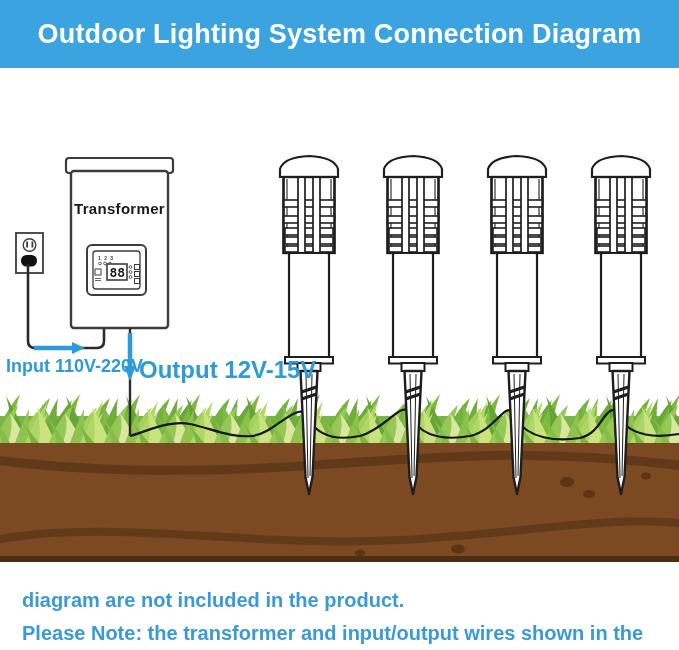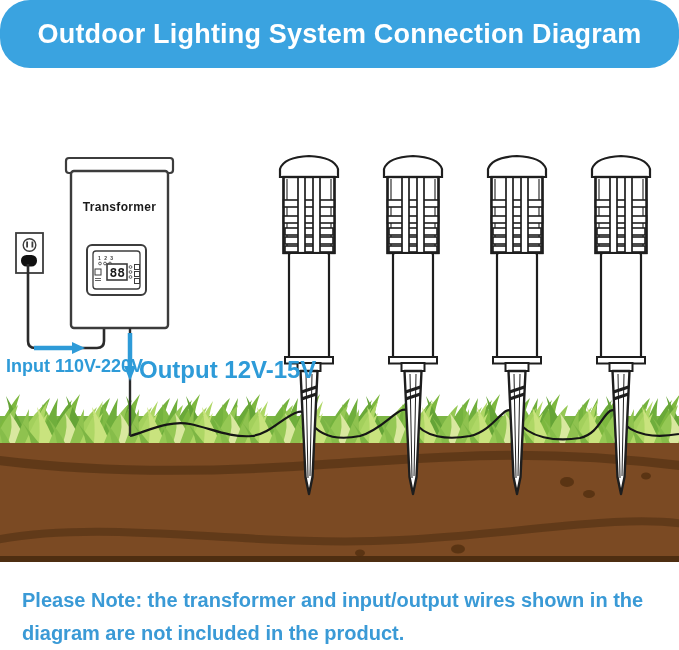--- a/index.html
+++ b/index.html
@@ -2,31 +2,31 @@
 <html><head>
 <meta charset="utf-8">
 <style>
   html,body{margin:0;padding:0;}
   body{
     width:679px;height:650px;position:relative;background:#ffffff;
     font-family:"Liberation Sans", sans-serif;overflow:hidden;
   }
   .header{
     position:absolute;left:0;top:0;width:679px;height:68px;
-    background:#3aa3e0;display:flex;align-items:center;justify-content:center;border-radius:30px;
+    background:#3aa3e0;display:flex;align-items:center;justify-content:center;
   }
   .header h1{
     margin:0;color:#ffffff;font-size:27px;font-weight:bold;letter-spacing:0.2px;
     font-family:"Liberation Sans", sans-serif;
   }
   .diagram-svg{position:absolute;left:0;top:0;width:679px;height:650px;}
   .overlay-label{position:absolute;font-weight:bold;white-space:nowrap;}
   .transformer-label{
     left:71px;top:200px;width:97px;text-align:center;
-    font-size:12px;color:#1a1a1a;letter-spacing:0.3px;
+    font-size:15px;color:#1a1a1a;letter-spacing:0.3px;
   }
   .input-label{left:6px;top:356px;font-size:18px;color:#2e9bd8;}
   .output-label{left:139px;top:356px;font-size:24px;color:#2e9bd8;}
   .note{
     position:absolute;left:22px;top:584px;width:640px;
     font-size:20px;font-weight:bold;color:#3a9ad6;line-height:33px;
   }
 </style>
 </head>
 <body>
@@ -188,15 +188,15 @@
   <use href="#lamp" transform="translate(413,0)"></use>
   <use href="#lamp" transform="translate(517,0)"></use>
   <use href="#lamp" transform="translate(621,0)"></use>
 </svg>
 
 <div class="overlay-label transformer-label">Transformer</div>
 <div class="overlay-label input-label">Input 110V-220V</div>
 <div class="overlay-label output-label">Output 12V-15V</div>
 
 <div class="note">
+  <div>diagram are not included in the product.</div>
   <div>Please Note: the transformer and input/output wires shown in the</div>
-  <div>diagram are not included in the product.</div>
 </div>
 
 </body></html>

